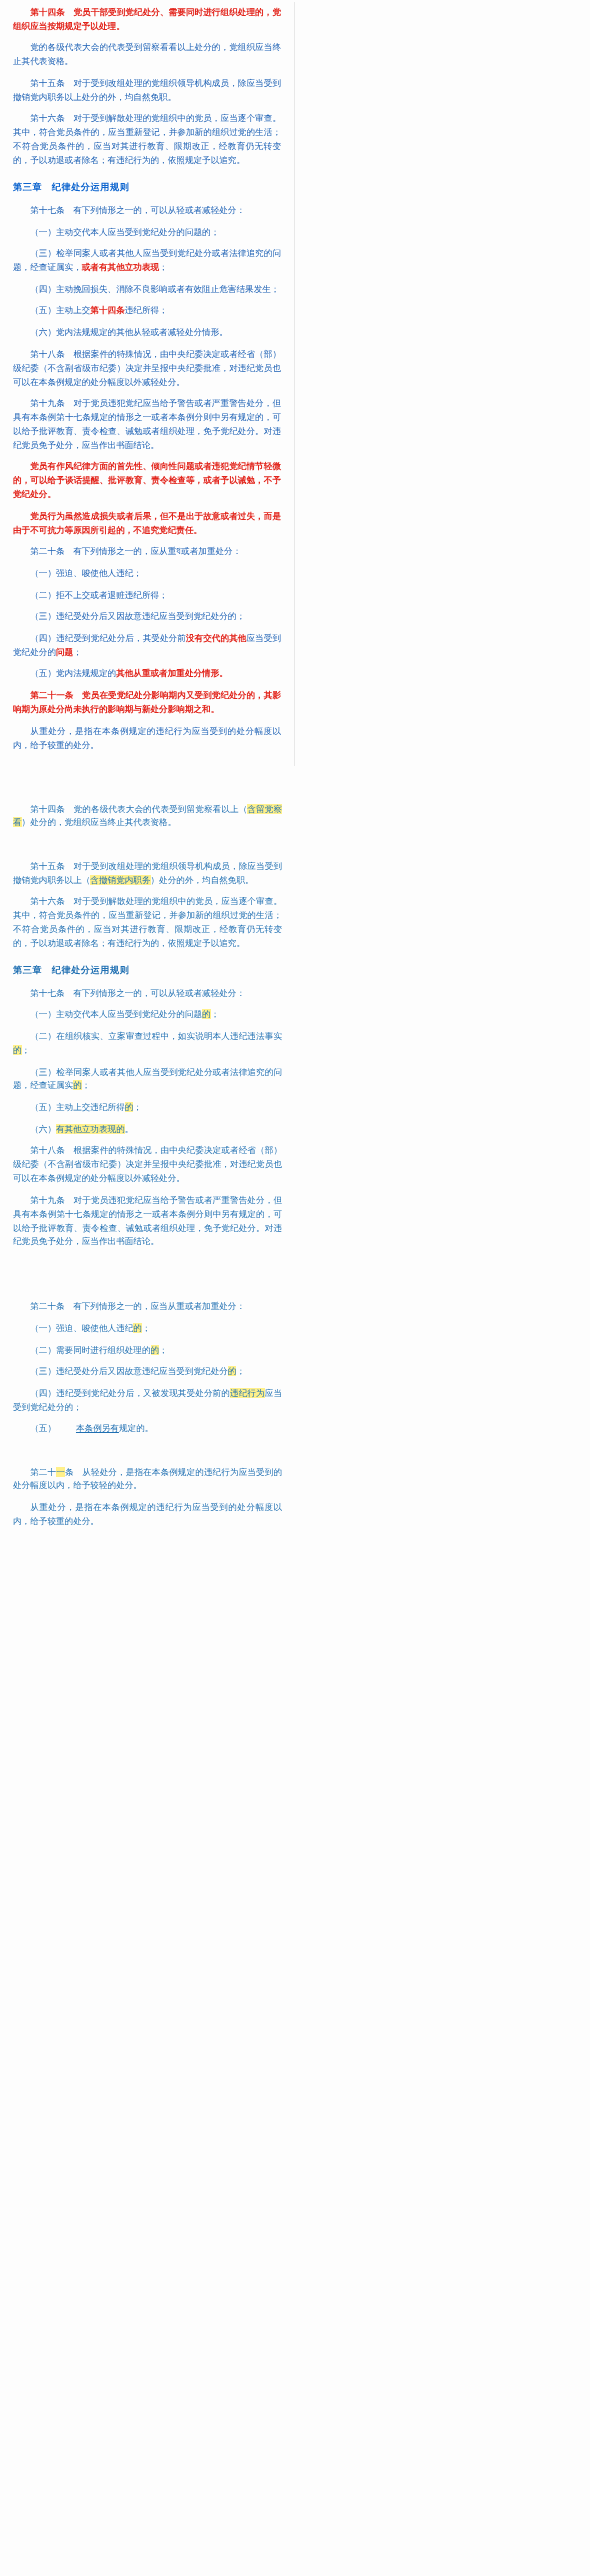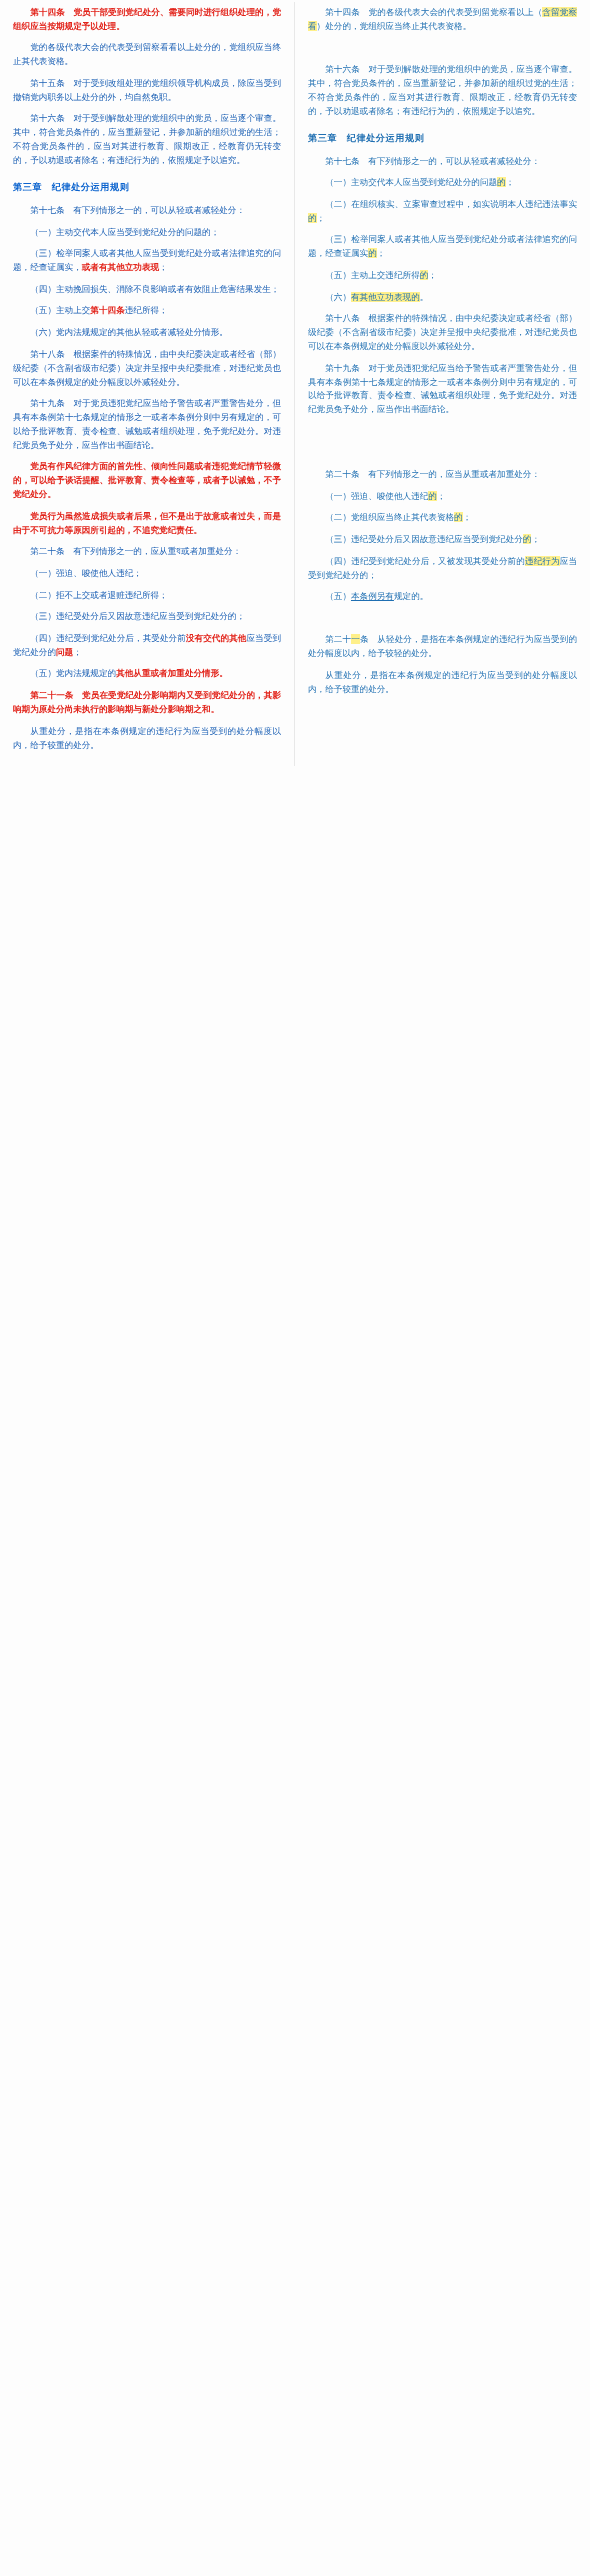--- a/index.html
+++ b/index.html
@@ -11,24 +11,25 @@
   .page{
     width:590px;
     min-height:2576px;
     background:#fdfdfd;
     box-sizing:border-box;
     padding:2.4px 0 0 0;
     position:relative;
   }
   .cols{
     display:flex;
-    flex-direction:row;
+    flex-direction:column;
     align-items:flex-start;
     width:590px;
     box-sizing:border-box;
+    gap:33px;
   }
   .col{
     width:295px;
     box-sizing:border-box;
     padding:3.5px 13px 5.9px 13px;
   }
   .col.left{ border-right:0.6px solid #e8e8e8; }
   p{
     margin:0 0 7.7px 0;
     font-size:8.6px;
@@ -42,21 +43,21 @@
   .heading{
     text-align:left;
     font-weight:bold;
     color:#0b63ce;
     margin:11.8px 0 9.4px 0;
     font-size:9.1px;
     letter-spacing:0.6px;
   }
   .red{ color:#e2231a; font-weight:bold; }
   .hl{ background:#fff08a; }
-  .u{ text-decoration:underline; }
+  .u{ text-decoration:underline;margin-left:20px; }
   .blank{ visibility:hidden; }
 </style>
 </head>
 <body>
 
 <div class="page">
   <div class="cols">
     <div class="col left" id="col-left">
         <p class="ind"><span class="red">第十四条　</span><span class="red">党员干部受到党纪处分、需要同时进行组织处理的，党组织应当按期规定予以处理。</span></p>
         <p class="ind"><span>党的各级代表大会的代表受到留察看看以上处分的，党组织应当终止其代表资格。</span></p>
@@ -78,35 +79,36 @@
         <p class="ind"><span>（二）拒不上交或者退赃违纪所得；</span></p>
         <p class="ind"><span>（三）违纪受处分后又因故意违纪应当受到党纪处分的；</span></p>
         <p class="ind"><span>（四）违纪受到党纪处分后，其受处分前</span><span class="red">没有交代的其他</span><span>应当受到党纪处分的</span><span class="red">问题</span><span>；</span></p>
         <p class="ind"><span>（五）</span><span>党内法规</span><span>规定的</span><span class="red">其他从重或者加重处分情形。</span></p>
         <p class="ind"><span class="red">第二十一条　党员在受党纪处分影响期内又受到党纪处分的，其影响期为原处分尚未执行的影响期与新处分影响期之和。</span></p>
         <p class="ind"><span>从重处分，是指在本条例规定的违纪行为应当受到的处分幅度以内，给予较重的处分。</span></p>
       </div>
     <div class="col right" id="col-right">
         <p class="ind"><span>第十四条　党的各级代表大会的代表受到留党察看以上（</span><span class="hl">含留党察看</span><span>）处分的，党组织应当终止其代表资格。</span></p>
         <p class="ind blank"><span>占位</span></p>
+        <p class="ind"><span>第十五条　对于受到改组处理的党组织领导机构成员，除应当受到撤销党内职务以上（</span><span class="hl">含撤销党内职务</span><span>）处分的外，均自然免职。</span></p>
         <p class="ind"><span>第十六条　对于受到解散处理的党组织中的党员，应当逐个审查。其中，符合党员条件的，应当重新登记，并参加新的组织过党的生活；不符合党员条件的，应当对其进行教育、限期改正，经教育仍无转变的，予以劝退或者除名；有违纪行为的，依照规定予以追究。</span></p>
         <p class="heading">第三章　纪律处分运用规则</p>
         <p class="ind"><span>第十七条　有下列情形之一的，可以从轻或者减轻处分：</span></p>
         <p class="ind"><span>（一）主动交代本人应当受到党纪处分的问题</span><span class="hl">的</span><span>；</span></p>
         <p class="ind"><span>（二）在组织核实、立案审查过程中，如实说明本人违纪违法事实</span><span class="hl">的</span><span>；</span></p>
         <p class="ind"><span>（三）检举同案人或者其他人应当受到党纪处分或者法律追究的问题，经查证属实</span><span class="hl">的</span><span>；</span></p>
         <p class="ind"><span>（五）主动上交违纪所得</span><span class="hl">的</span><span>；</span></p>
         <p class="ind"><span>（六）</span><span class="hl">有其他立功表现的</span><span>。</span></p>
         <p class="ind"><span>第十八条　根据案件的特殊情况，由中央纪委决定或者经省（部）级纪委（不含副省级市纪委）决定并呈报中央纪委批准，对违纪党员也可以在本条例规定的处分幅度以外减轻处分。</span></p>
         <p class="ind"><span>第十九条　对于党员违犯党纪应当给予警告或者严重警告处分，但具有本条例第十七条规定的情形之一或者本条例分则中另有规定的，可以给予批评教育、责令检查、诫勉或者组织处理，免予党纪处分。对违纪党员免予处分，应当作出书面结论。</span></p>
         <p class="ind blank"><span>占位</span></p>
         <p class="ind blank"><span>占位</span></p>
         <p class="ind"><span>第二十条　有下列情形之一的，应当从重或者加重处分：</span></p>
         <p class="ind"><span>（一）强迫、唆使他人违纪</span><span class="hl">的</span><span>；</span></p>
-        <p class="ind"><span>（二）党组织应当终止其代表资格</span><span class="hl">的</span><span>；</span></p>
+        <p class="ind"><span>（二）需要同时进行组织处理的</span><span class="hl">的</span><span>；</span></p>
         <p class="ind"><span>（三）违纪受处分后又因故意违纪应当受到党纪处分</span><span class="hl">的</span><span>；</span></p>
         <p class="ind"><span>（四）违纪受到党纪处分后，又被发现其受处分前的</span><span class="hl">违纪行为</span><span>应当受到党纪处分的；</span></p>
         <p class="ind"><span>（五）</span><span class="u">本条例另有</span><span>规定的。</span></p>
         <p class="ind blank"><span>占位</span></p>
         <p class="ind"><span>第二十</span><span class="hl">一</span><span>条　从轻处分，是指在本条例规定的违纪行为应当受到的处分幅度以内，给予较轻的处分。</span></p>
         <p class="ind"><span>从重处分，是指在本条例规定的违纪行为应当受到的处分幅度以内，给予较重的处分。</span></p>
       </div>
   </div>
 </div>
 

